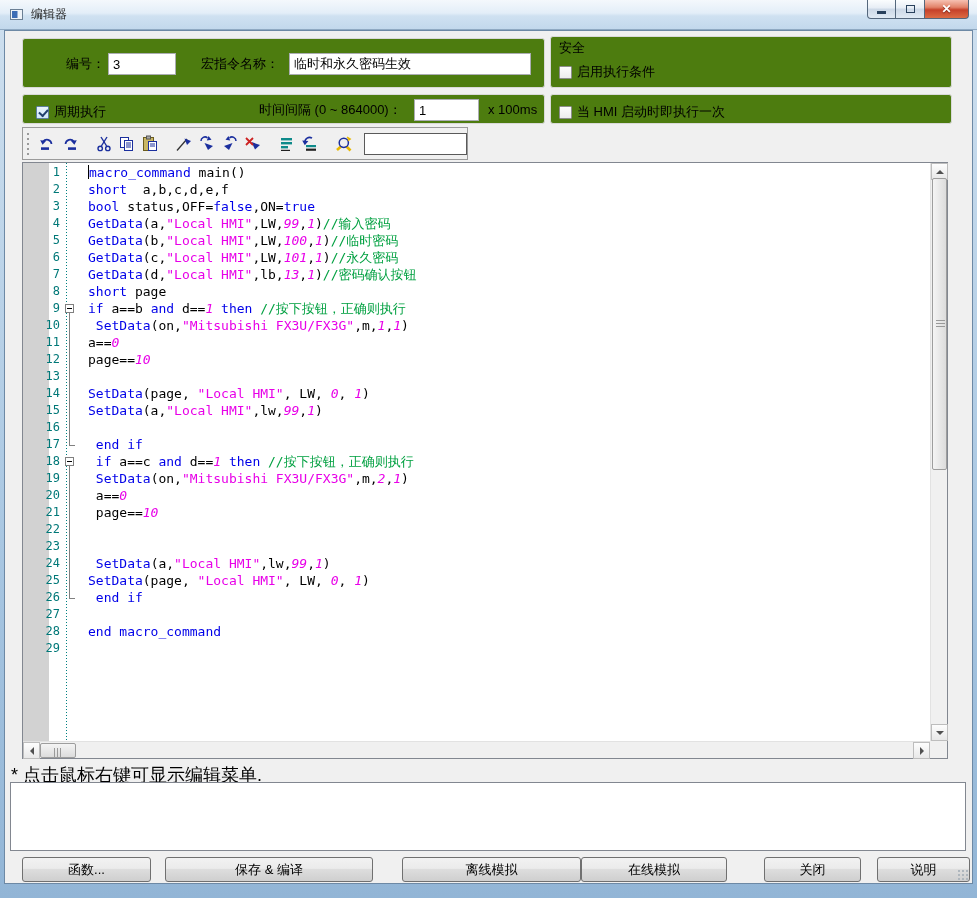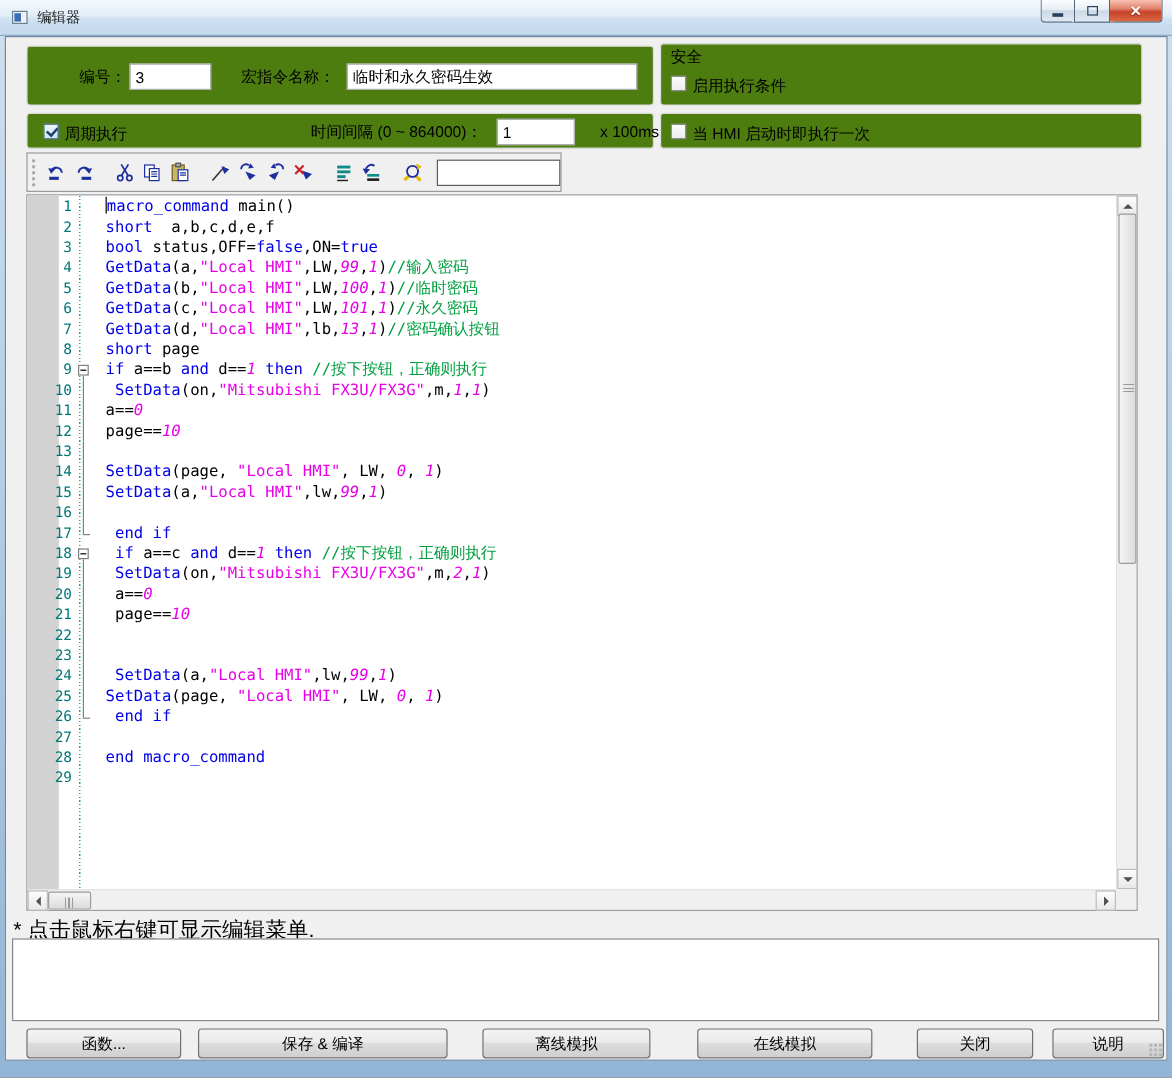--- a/index.html
+++ b/index.html
@@ -24,21 +24,21 @@
   .glyph-max{width:9px;height:8px;border:1px solid #29415c;background:transparent;}
   .glyph-close{color:#fff;font-size:12px;font-weight:bold;text-shadow:0 1px 1px #7a2010;}
   
   .dialog{position:absolute;left:4px;right:4px;top:30px;bottom:14px;
     background:#f0f0f0;border:1px solid #6d89a5;}
   .groupbox{position:absolute;border:1px solid #d9d9d9;border-radius:3px;background:#4d7c0f;}
   .flabel{position:absolute;line-height:22px;white-space:nowrap;}
   .tinput{position:absolute;height:22px;border:1px solid #abadb3;background:#fff;
     font-family:"Liberation Sans", sans-serif;font-size:13px;padding:0 4px;outline:none;}
   
-  .cbrow{position:absolute;display:flex;white-space:nowrap;}
+  .cbrow{position:absolute;display:flex;align-items:center;white-space:nowrap;}
   .cb{position:relative;width:13px;height:13px;border:1px solid #8e8e8e;border-radius:1px;
     background:linear-gradient(#fdfdfd,#ececec);margin-right:5px;flex:0 0 13px;}
   .cb.checked{background:linear-gradient(#e9f4fd,#d0e7f8);border-color:#5e7f9e;}
   .cb.checked::after{content:"";position:absolute;left:2px;top:2px;width:7px;height:4px;
     border-left:2px solid #21406e;border-bottom:2px solid #21406e;transform:rotate(-48deg);}
   
   .toolbar{position:absolute;left:17px;top:96px;width:446px;height:33px;
     border:1px solid #9b9b9b;background:#f0f0f0;display:flex;align-items:center;}
   .tgrip{width:5px;height:24px;margin:0 4px 0 3px;
     background-image:radial-gradient(circle at 2px 2px, #9a9a9a 1px, transparent 1.4px);
@@ -95,21 +95,21 @@
   .hint{position:absolute;left:6px;top:732px;font-size:18px;}
   .msgbox{position:absolute;left:5px;top:751px;width:956px;height:69px;
     border:1px solid #828790;background:#fff;}
   .btnrow{position:absolute;left:0;top:826px;right:0;height:25px;}
   .dlgbtn{position:absolute;height:25px;border:1px solid #707070;border-radius:3px;
     background:linear-gradient(#f2f2f2 0%,#ebebeb 45%,#dddddd 50%,#cfcfcf 100%);
     font-family:"Liberation Sans", sans-serif;font-size:13px;
     display:flex;align-items:center;justify-content:center;cursor:default;}
   .fb-functions{left:17px;width:129px;}
   .fb-save-compile{left:160px;width:208px;}
-  .fb-offline-sim{left:397px;width:140px;}
+  .fb-offline-sim{left:397px;width:179px;}
   .fb-online-sim{left:576px;width:146px;}
   .fb-close{left:759px;width:97px;}
   .fb-help{left:872px;width:93px;}
   .resizegrip{position:absolute;right:3px;bottom:2px;width:12px;height:12px;
     background-image:radial-gradient(circle at 2px 2px,#aeb6bd 1.2px,transparent 1.5px);
     background-size:4px 4px;}
 </style>
 </head>
 <body>
 
@@ -153,21 +153,21 @@
       </div>
     </div>
 
     <div class="groupbox" style="left:17px;top:63px;width:523px;height:30px;">
       <div class="cbrow" style="left:13px;top:8px;">
         <span class="cb checked"></span>
         <span>周期执行</span>
       </div>
       <span class="flabel" style="left:236px;top:4px;">时间间隔 (0 ~ 864000)：</span>
       <input class="tinput" style="left: 391px; top: 4px; width: 65px;" value="1">
-      <span class="flabel" style="left:465px;top:4px;margin-left:12px;">x 100ms</span>
+      <span class="flabel" style="left:465px;top:4px;">x 100ms</span>
     </div>
 
     <div class="groupbox" style="left:545px;top:63px;width:402px;height:30px;">
       <div class="cbrow" style="left:8px;top:8px;">
         <span class="cb"></span>
         <span>当 HMI 启动时即执行一次</span>
       </div>
     </div>
 
     <div class="toolbar">

